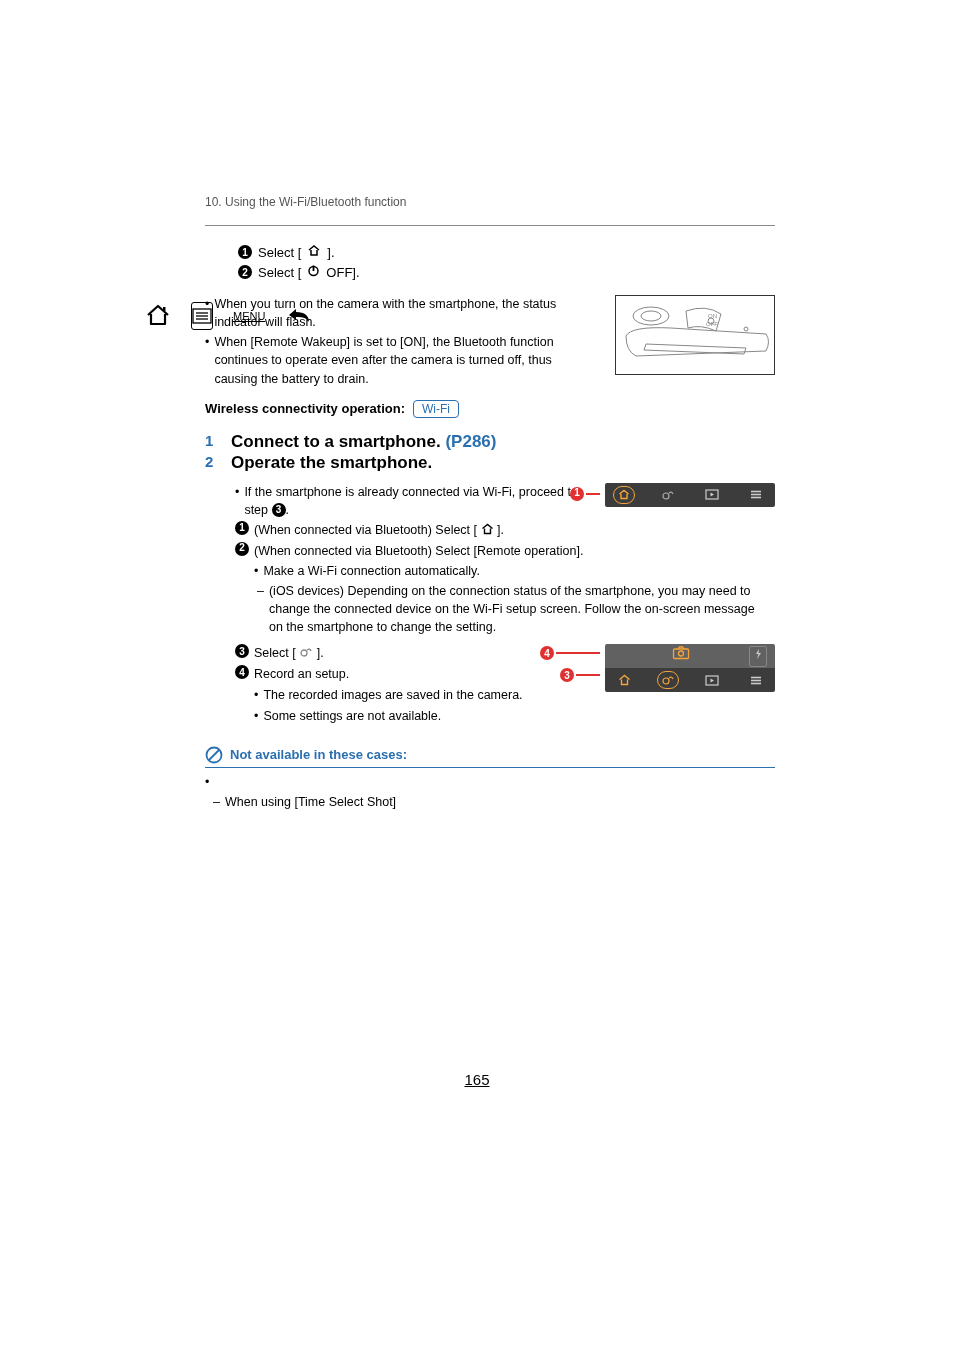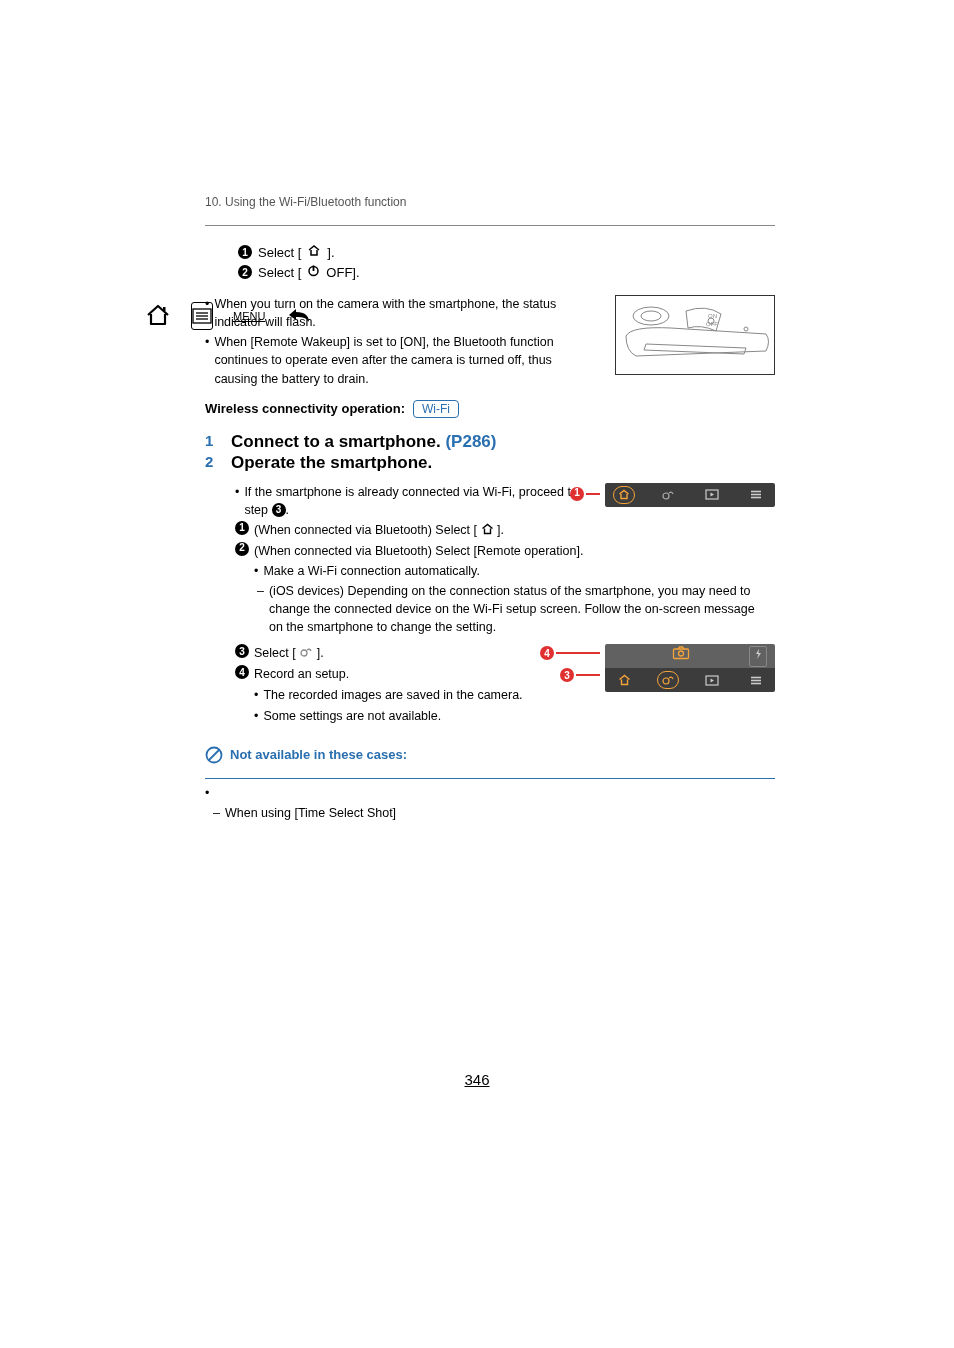--- a/index.html
+++ b/index.html
@@ -51,21 +51,21 @@
   .callout-wrap { position: absolute; right: 175px; display: flex; align-items: center; gap: 2px; }
   .callout-line { width: 14px; height: 2px; background: #e03030; }
 
   .step34 { margin-left: 30px; margin-top: 8px; font-size: 12.5px; line-height: 1.5; position: relative; }
 
   .dual-bar { position: absolute; right: 0; top: 0; width: 170px; }
   .db-top { background: #616161; border-radius: 2px 2px 0 0; height: 24px; display: flex; align-items: center; justify-content: space-between; padding: 0 8px; }
   .db-bot { background: #3c3c3c; border-radius: 0 0 2px 2px; height: 24px; display: flex; align-items: center; justify-content: space-between; padding: 0 8px; }
 
   .na-block { margin-top: 20px; }
-  .na-head { display: flex; align-items: center; gap: 7px; font-weight: bold; font-size: 13px; color: #2a6fb0; border-bottom: 1px solid #2a6fb0; padding-bottom: 14px; }
+  .na-head { display: flex; align-items: center; gap: 7px; font-weight: bold; font-size: 13px; color: #2a6fb0; border-bottom: 1px solid #2a6fb0; padding-bottom: 3px; }
   .na-icon-svg { flex-shrink: 0; }
   .na-body { font-size: 12.5px; margin-top: 5px; line-height: 1.5; }
 
   .pagenum { position: absolute; bottom: 260px; left: 0; width: 100%; text-align: center; font-size: 15px; text-decoration: underline; }
 </style>
 </head>
 <body>
 
 <div class="page">
 
@@ -314,14 +314,14 @@
           </div>
         <div class="sub-bullet" style="margin-left:8px;">
             <span>–</span>
             <span>When using [Time Select Shot]</span>
           </div>
       </div>
     </div>
 
   </div>
 
-  <div class="pagenum">346</div>
+  <div class="pagenum">165</div>
 </div>
 
 </body></html>

